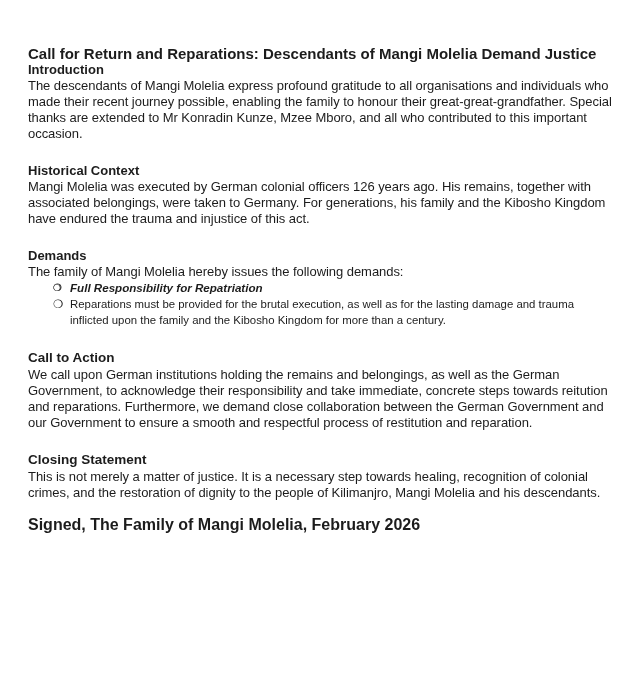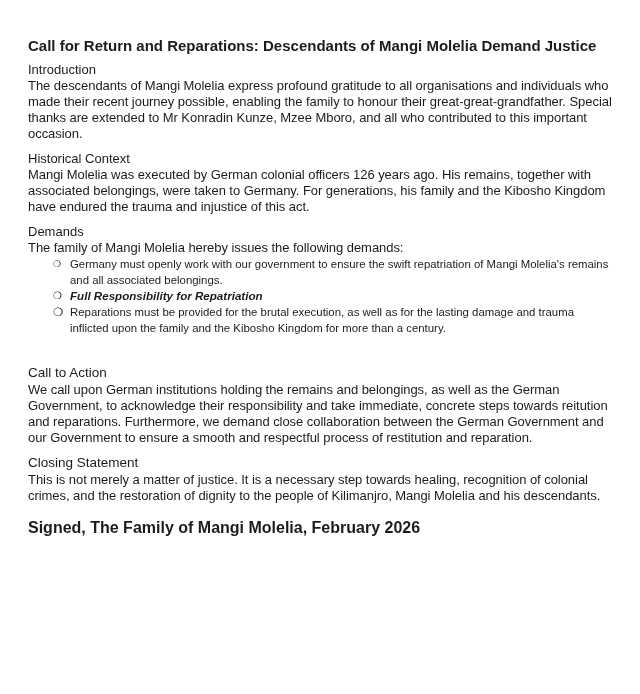--- a/index.html
+++ b/index.html
@@ -4,29 +4,29 @@
 <style>
   html, body { margin: 0; padding: 0; background: #ffffff; }
   body {
     width: 640px; height: 694px; overflow: hidden;
     font-family: "Liberation Sans", sans-serif;
     color: #1c1c1c;
   }
   .page { padding: 28px 28px 0 28px; }
   .title {
     font-size: 15px; font-weight: bold; margin: 0; line-height: 20px;
-    position: relative; top: 8px;
+    position: relative; top: 16px;
   }
   .subtitle {
     font-size: 13.5px; font-weight: bold; margin: 13px 0 0 0; line-height: 18px;
   }
-  .section { margin-top: 8px; }
+  .section { margin-top: 20px; }
   .section.first { margin-top: 13px; }
   .h {
-    font-size: 13px; font-weight: normal; margin: 0; line-height: 17px;
+    font-size: 13px; font-weight: bold; margin: 0; line-height: 17px;
   }
   .h.big { font-size: 13.5px; line-height: 18px; }
   .p {
     font-size: 13px; line-height: 16px; margin: 0; letter-spacing: -0.05px;
   }
   ul.demands { list-style: none; margin: 0; padding: 0 0 0 42px; }
   ul.demands li { position: relative; padding-left: 0; }
   .bullet {
     position: absolute; left: -17px; top: 0px; font-size: 9px; line-height: 16px;
     color: #1c1c1c;
@@ -52,34 +52,33 @@
     <h3 class="h">Historical Context</h3>
     <p class="p">Mangi Molelia was executed by German colonial officers 126 years ago. His remains, together with associated belongings, were taken to Germany. For generations, his family and the Kibosho Kingdom have endured the trauma and injustice of this act.</p>
   </div>
 
   <div class="section">
     <h3 class="h">Demands</h3>
     <p class="p">The family of Mangi Molelia hereby issues the following demands:</p>
     <ul class="demands">
       <li>
         <span class="bullet">❍</span>
-        <div class="item-text">Germany must openly work with our government to ensure the swift repatriation of Mangi Molelia's remains and all associated belongings.</div>
       </li>
       <li>
         <span class="bullet b2">❍</span>
         <div class="item-title">Full Responsibility for Repatriation</div>
       </li>
       <li>
         <span class="bullet b3">❍</span>
         <div class="item-text">Reparations must be provided for the brutal execution, as well as for the lasting damage and trauma inflicted upon the family and the Kibosho Kingdom for more than a century.</div>
       </li>
     </ul>
   </div>
 
-  <div class="section" style="margin-top:28px">
+  <div class="section" style="margin-top:21px">
     <h3 class="h big">Call to Action</h3>
     <p class="p">We call upon German institutions holding the remains and belongings, as well as the German Government, to acknowledge their responsibility and take immediate, concrete steps towards reitution and reparations. Furthermore, we demand close collaboration between the German Government and our Government to ensure a smooth and respectful process of restitution and reparation.</p>
   </div>
 
   <div class="section">
     <h3 class="h big">Closing Statement</h3>
     <p class="p">This is not merely a matter of justice. It is a necessary step towards healing, recognition of colonial crimes, and the restoration of dignity to the people of Kilimanjro, Mangi Molelia and his descendants.</p>
   </div>
 
   <p class="signed">Signed, The Family of Mangi Molelia, February 2026</p>

